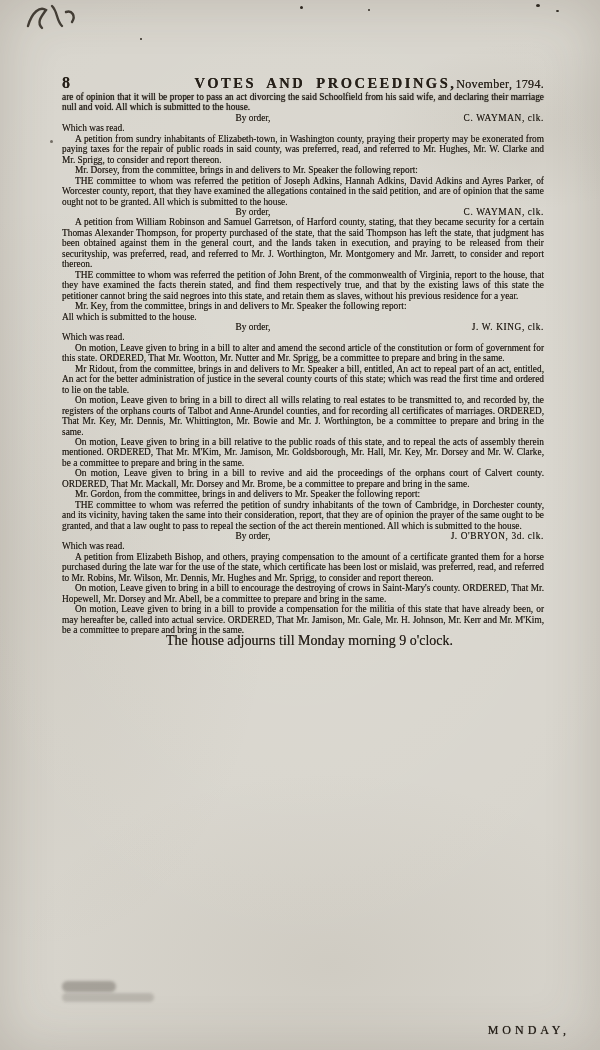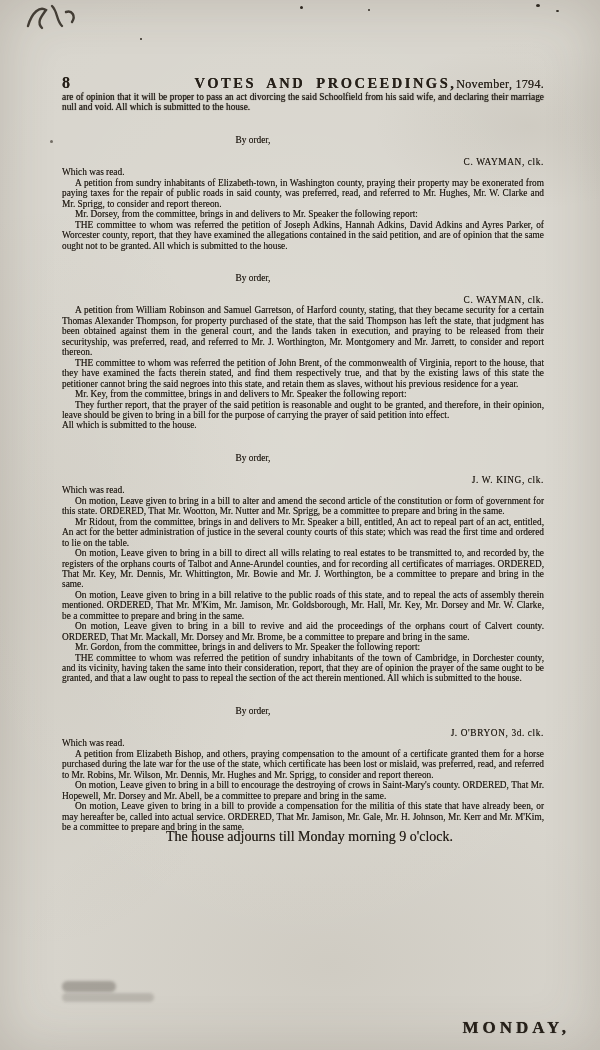--- a/index.html
+++ b/index.html
@@ -24,27 +24,27 @@
   .ptitle{flex:1;text-align:right;font-size:14.5px;letter-spacing:2.5px;word-spacing:5px;font-weight:600;}
   .pdate{font-size:12px;letter-spacing:.3px;margin-top:25px;}
   .text{
     position:absolute;left:62px;right:56px;top:92px;
     font-size:9.35px;line-height:10.45px;text-align:justify;
     text-shadow:0 0 .45px rgba(38,32,25,.65);
   }
   p.para{margin:0;text-indent:13px;}
   p.noind{text-indent:0;}
   p.heavy{text-shadow:0 0 .9px rgba(30,24,18,.9);}
-  .byorder{display:flex;align-items:center;}
+  .byorder{display:flex;}
   .bo-label{margin-left:36%;}
-  .bo-sig{margin-left:auto;letter-spacing:.6px;margin-top:44px;}
+  .bo-sig{margin-left:auto;letter-spacing:.6px;}
   .adjourn{text-align:center;text-indent:0;margin-top:4px;font-size:14px;}
   .catchword{
     position:absolute;right:30px;bottom:12px;
-    font-size:17px;letter-spacing:4px;font-weight:700;
+    font-size:12px;letter-spacing:4px;font-weight:400;
     text-shadow:0 0 .7px rgba(30,24,18,.85);
   }
   .ink-tl{position:absolute;left:22px;top:2px;}
   .speck{position:absolute;background:#2e2820;border-radius:50%;}
   .s1{left:300px;top:6px;width:3px;height:3px;}
   .s2{left:368px;top:9px;width:2px;height:2px;}
   .s3{left:536px;top:4px;width:4px;height:3px;}
   .s4{left:556px;top:10px;width:3px;height:2px;}
   .s5{left:140px;top:38px;width:2px;height:2px;}
   .s6{left:50px;top:140px;width:3px;height:3px;opacity:.6;}
@@ -87,21 +87,20 @@
     <p class="para">THE committee to whom was referred the petition of Joseph Adkins, Hannah Adkins, David Adkins and Ayres Parker, of Worcester county, report, that they have examined the allegations contained in the said petition, and are of opinion that the same ought not to be granted.  All which is submitted to the house.</p>
 
     <div class="byorder">
       <span class="bo-label">By order,</span>
       <span class="bo-sig">C. WAYMAN, clk.</span>
     </div>
 
     <p class="para">A petition from William Robinson and Samuel Garretson, of Harford county, stating, that they became security for a certain Thomas Alexander Thompson, for property purchased of the state, that the said Thompson has left the state, that judgment has been obtained against them in the general court, and the lands taken in execution, and praying to be released from their securityship, was preferred, read, and referred to Mr. J. Worthington, Mr. Montgomery and Mr. Jarrett, to consider and report thereon.</p>
     <p class="para">THE committee to whom was referred the petition of John Brent, of the commonwealth of Virginia, report to the house, that they have examined the facts therein stated, and find them respectively true, and that by the existing laws of this state the petitioner cannot bring the said negroes into this state, and retain them as slaves, without his previous residence for a year.</p>
     <p class="para">Mr. Key, from the committee, brings in and delivers to Mr. Speaker the following report:</p>
-    <p class="para">They further report, that the prayer of the said petition is reasonable and ought to be granted, and therefore, in their opinion, leave should be given to bring in a bill for the purpose of carrying the prayer of said petition into effect.</p>
     <p class="para noind">All which is submitted to the house.</p>
 
     <div class="byorder">
       <span class="bo-label">By order,</span>
       <span class="bo-sig">J. W. KING, clk.</span>
     </div>
 
     <p class="para noind">Which was read.</p>
     <p class="para">On motion, Leave given to bring in a bill to alter and amend the second article of the constitution or form of government for this state.  ORDERED, That Mr. Wootton, Mr. Nutter and Mr. Sprigg, be a committee to prepare and bring in the same.</p>
     <p class="para">Mr Ridout, from the committee, brings in and delivers to Mr. Speaker a bill, entitled, An act to repeal part of an act, entitled, An act for the better administration of justice in the several county courts of this state; which was read the first time and ordered to lie on the table.</p>

